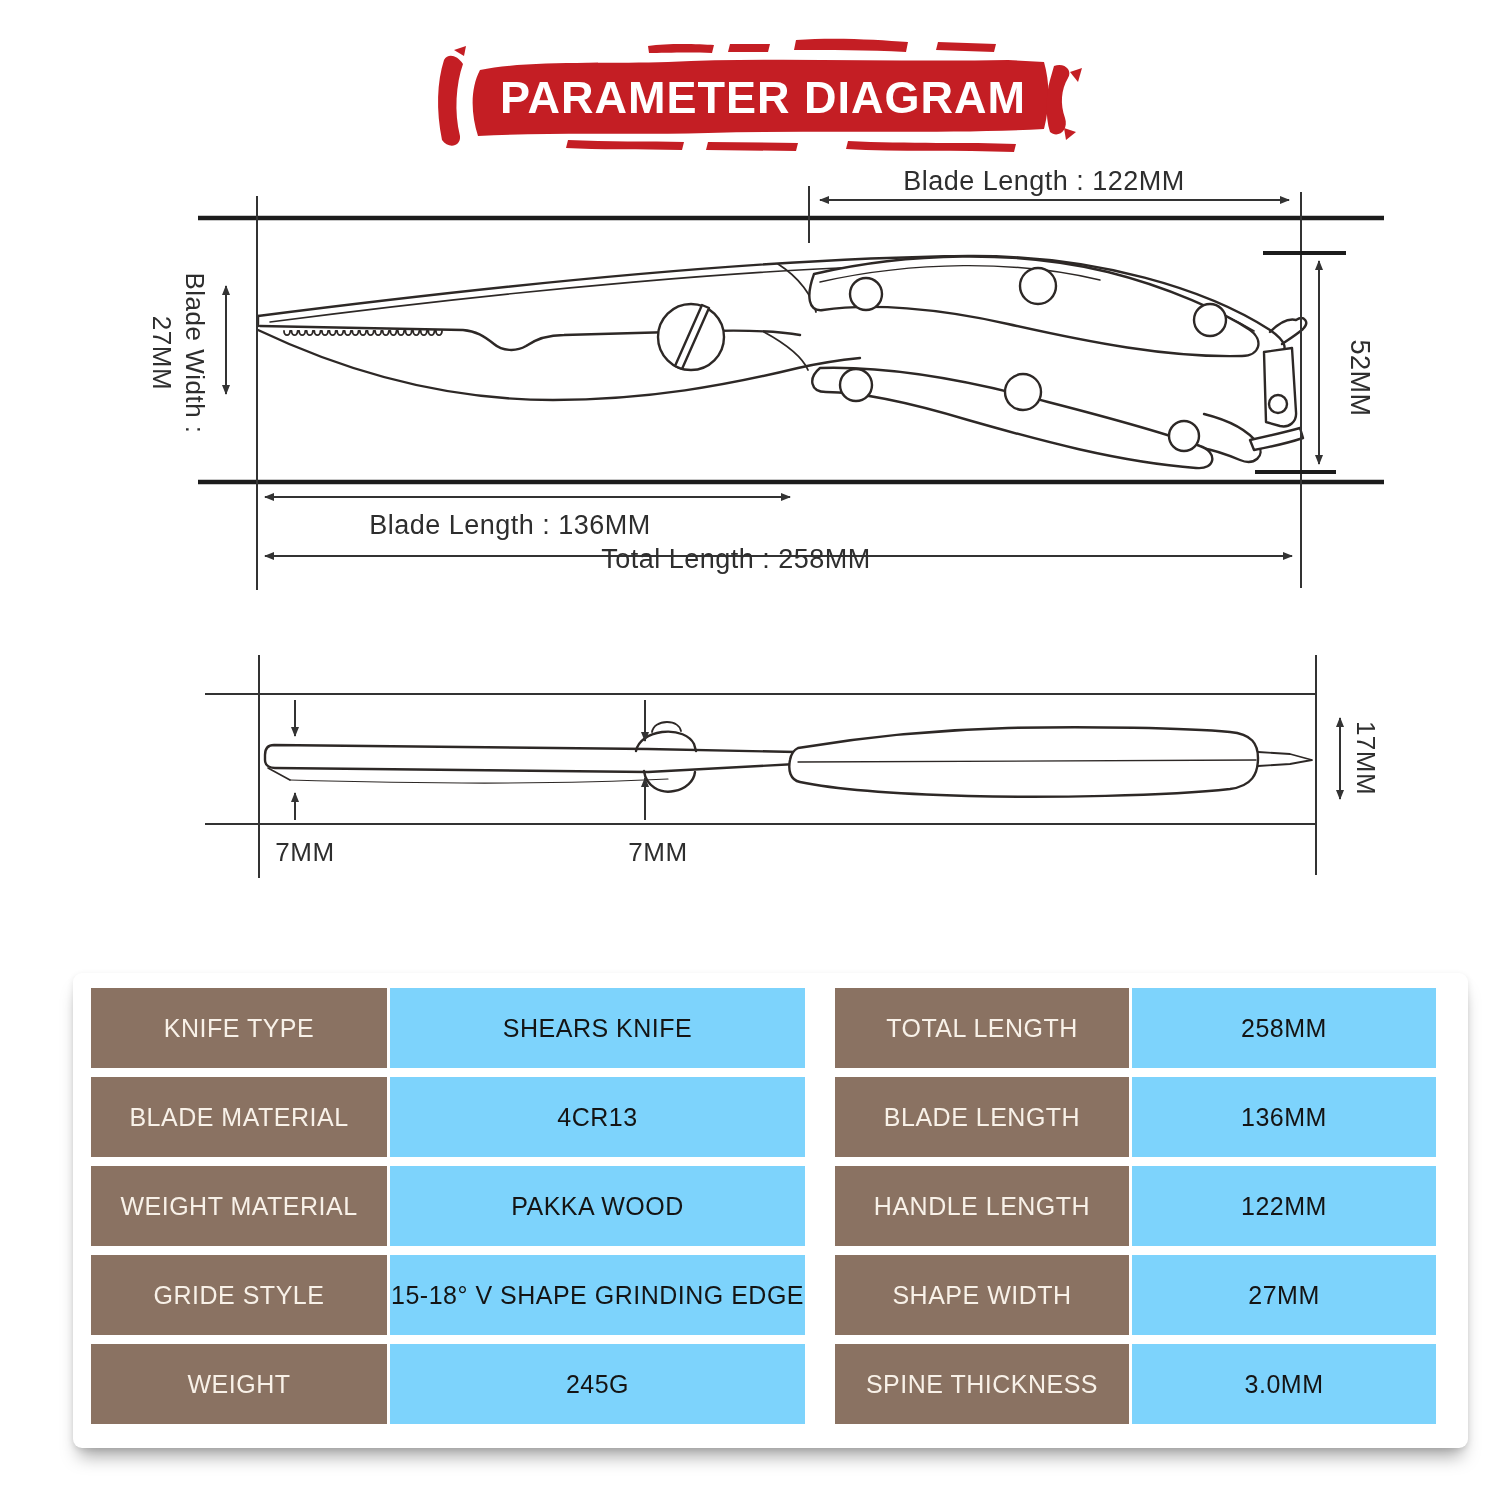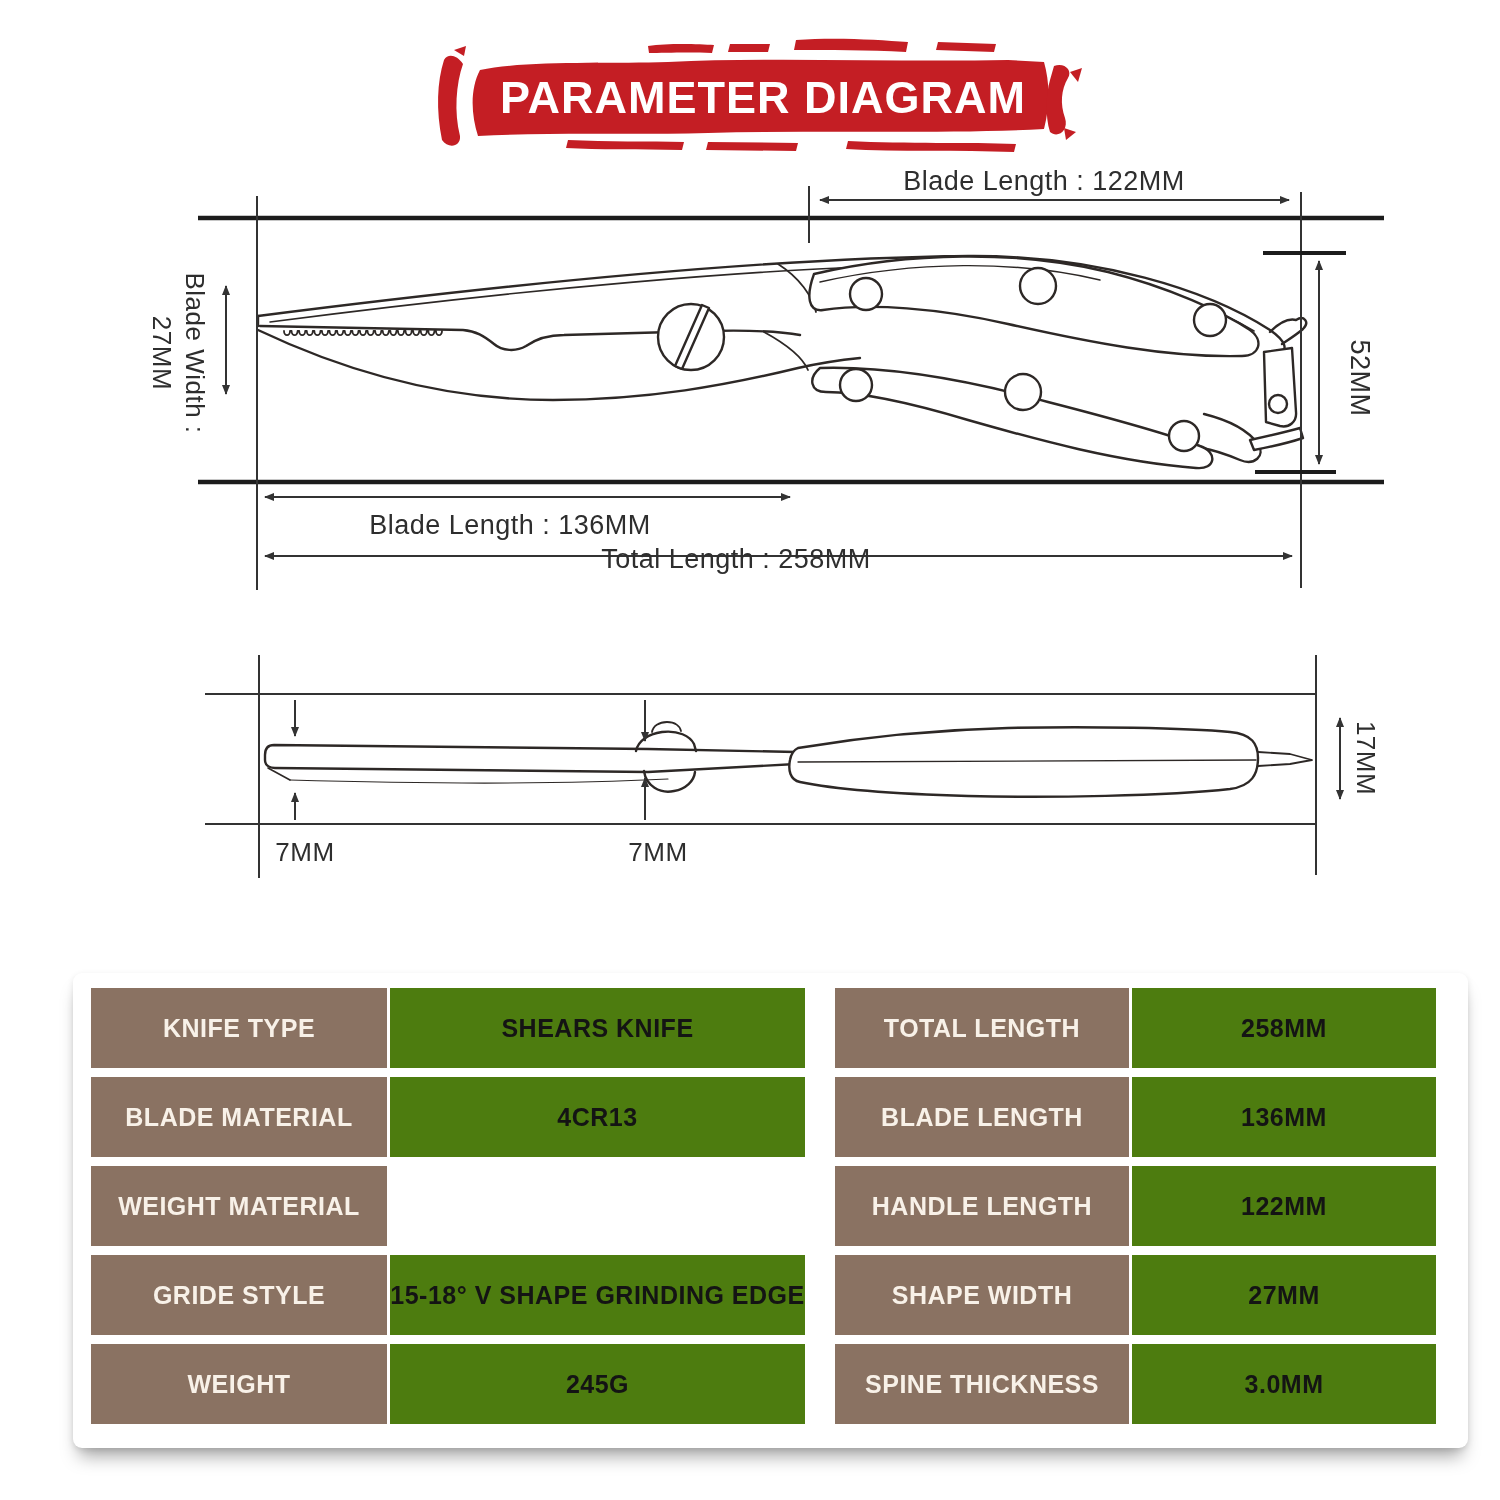--- a/index.html
+++ b/index.html
@@ -20,24 +20,24 @@
   .dim-label.small{font-size:26px;}
   .bw-block{line-height:33px;}
 
   
   .card{position:absolute;left:65px;top:973px;width:1395px;height:475px;background:#ffffff;
     border-radius:9px;box-shadow:0 2px 6px rgba(0,0,0,.10), 0 14px 18px -6px rgba(0,0,0,.35);}
   .tbl{position:absolute;top:15px;}
   .tbl-left{left:18px;width:714px;}
   .tbl-right{left:762px;width:601px;}
   .row{display:flex;height:80px;margin-bottom:9px;}
-  .cell{display:flex;align-items:center;justify-content:center;font-weight:bold;font-size:25px;
+  .cell{display:flex;align-items:center;justify-content:center;font-weight:normal;font-size:25px;
     letter-spacing:.5px;white-space:nowrap;}
   .cell.lab{background:#8a7262;color:#f8f1e8;}
-  .cell.val{background:#4d7c0f;color:#141414;flex:1;}
+  .cell.val{background:#7dd3fc;color:#141414;flex:1;}
   .tbl-left .cell.lab{width:296px;margin-right:3px;}
   .tbl-right .cell.lab{width:294px;margin-right:3px;}
 </style>
 </head>
 <body>
 
 <div class="page">
 
   <svg class="banner-svg" viewBox="0 0 1500 200">
     <g fill="#c41e24" stroke="none">
@@ -190,20 +190,21 @@
       <div class="row">
         <div class="cell lab">KNIFE TYPE</div>
         <div class="cell val">SHEARS KNIFE</div>
       </div>
       <div class="row">
         <div class="cell lab">BLADE MATERIAL</div>
         <div class="cell val">4CR13</div>
       </div>
       <div class="row">
         <div class="cell lab">WEIGHT MATERIAL</div>
+        <div class="cell val">PAKKA WOOD</div>
       </div>
       <div class="row">
         <div class="cell lab">GRIDE STYLE</div>
         <div class="cell val">15-18° V SHAPE GRINDING EDGE</div>
       </div>
       <div class="row">
         <div class="cell lab">WEIGHT</div>
         <div class="cell val">245G</div>
       </div>
     </div>

